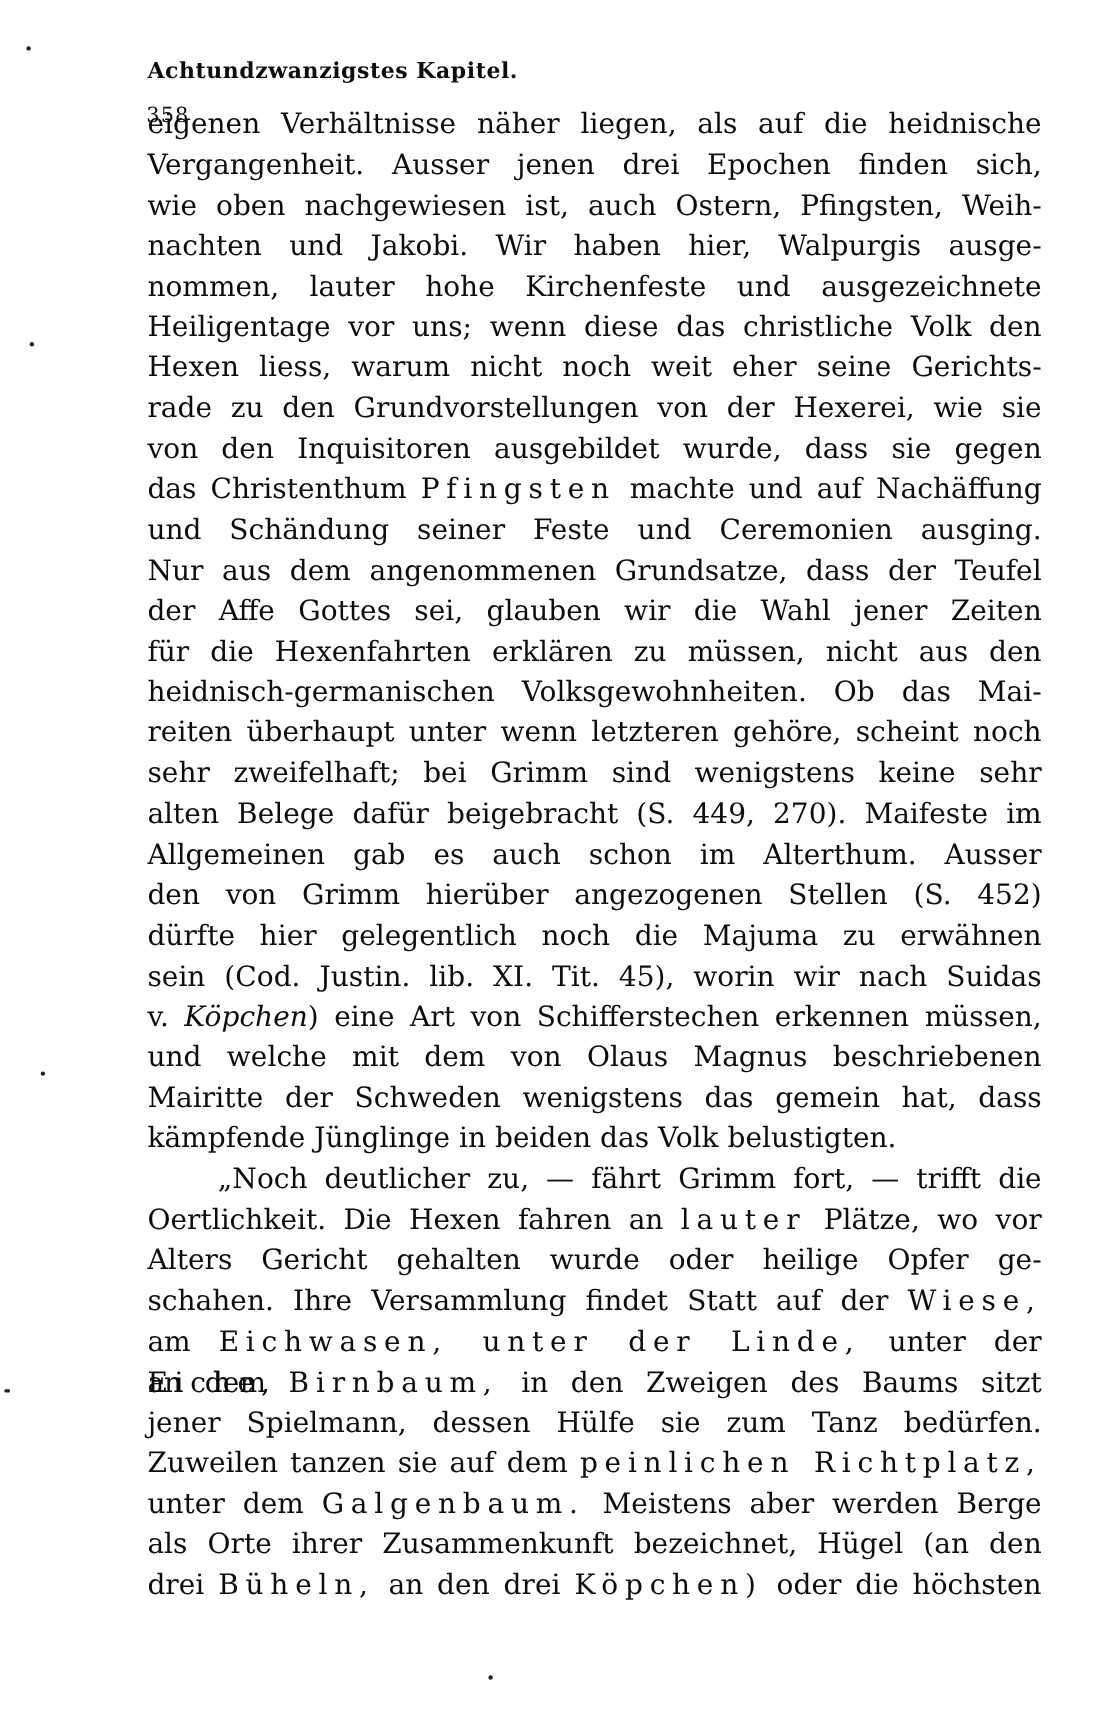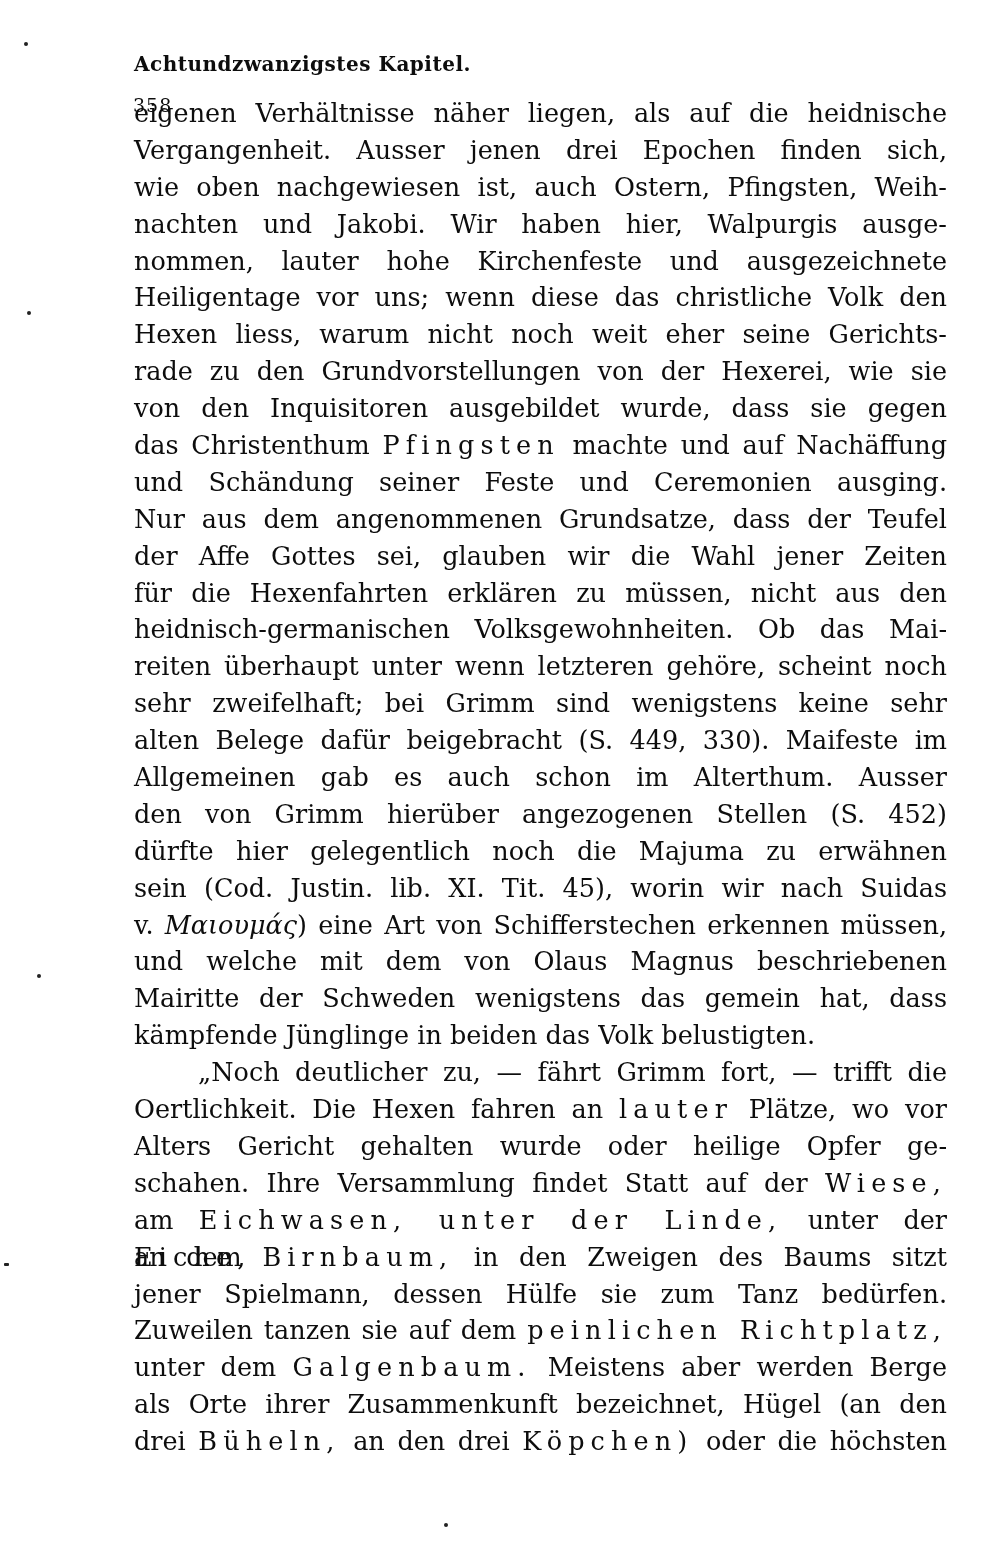--- a/index.html
+++ b/index.html
@@ -86,26 +86,26 @@
       <div class="line"><span>rade zu den Grundvorstellungen von der Hexerei, wie sie</span></div>
       <div class="line"><span>von den Inquisitoren ausgebildet wurde, dass sie gegen</span></div>
       <div class="line"><span>das Christenthum </span><span class="sp">Pfingsten</span><span> machte und auf Nachäffung</span></div>
       <div class="line"><span>und Schändung seiner Feste und Ceremonien ausging.</span></div>
       <div class="line"><span>Nur aus dem angenommenen Grundsatze, dass der Teufel</span></div>
       <div class="line"><span>der Affe Gottes sei, glauben wir die Wahl jener Zeiten</span></div>
       <div class="line"><span>für die Hexenfahrten erklären zu müssen, nicht aus den</span></div>
       <div class="line"><span>heidnisch-germanischen Volksgewohnheiten.  Ob das Mai-</span></div>
       <div class="line"><span>reiten überhaupt unter wenn letzteren gehöre, scheint noch</span></div>
       <div class="line"><span>sehr zweifelhaft; bei Grimm sind wenigstens keine sehr</span></div>
-      <div class="line"><span>alten Belege dafür beigebracht (S. 449, 330).  Maifeste im</span></div>
+      <div class="line"><span>alten Belege dafür beigebracht (S. 449, 270).  Maifeste im</span></div>
       <div class="line"><span>Allgemeinen gab es auch schon im Alterthum.  Ausser</span></div>
       <div class="line"><span>den von Grimm hierüber angezogenen Stellen (S. 452)</span></div>
       <div class="line"><span>dürfte hier gelegentlich noch die Majuma zu erwähnen</span></div>
       <div class="line"><span>sein (Cod. Justin. lib. XI. Tit. 45), worin wir nach Suidas</span></div>
-      <div class="line"><span>v. </span><span class="it">Μαιουμάς</span><span>) eine Art von Schifferstechen erkennen müssen,</span></div>
+      <div class="line"><span>v. </span><span class="it">Köpchen</span><span>) eine Art von Schifferstechen erkennen müssen,</span></div>
       <div class="line"><span>und welche mit dem von Olaus Magnus beschriebenen</span></div>
       <div class="line"><span>Mairitte der Schweden wenigstens das gemein hat, dass</span></div>
       <div class="line flush"><span>kämpfende Jünglinge in beiden das Volk belustigten.</span></div>
       <div class="line indent"><span>„Noch deutlicher zu, — fährt Grimm fort, — trifft die</span></div>
       <div class="line"><span>Oertlichkeit.  Die Hexen fahren an </span><span class="sp">lauter</span><span> Plätze, wo vor</span></div>
       <div class="line"><span>Alters Gericht gehalten wurde oder heilige Opfer ge-</span></div>
       <div class="line"><span>schahen.  Ihre Versammlung findet Statt auf der </span><span class="sp">Wiese,</span></div>
       <div class="line"><span>am </span><span class="sp">Eichwasen, </span><span class="sp">unter der Linde,</span><span> unter der </span><span class="sp">Eiche,</span></div>
       <div class="line"><span>an dem </span><span class="sp">Birnbaum,</span><span> in den Zweigen des Baums sitzt</span></div>
       <div class="line"><span>jener Spielmann, dessen Hülfe sie zum Tanz bedürfen.</span></div>

